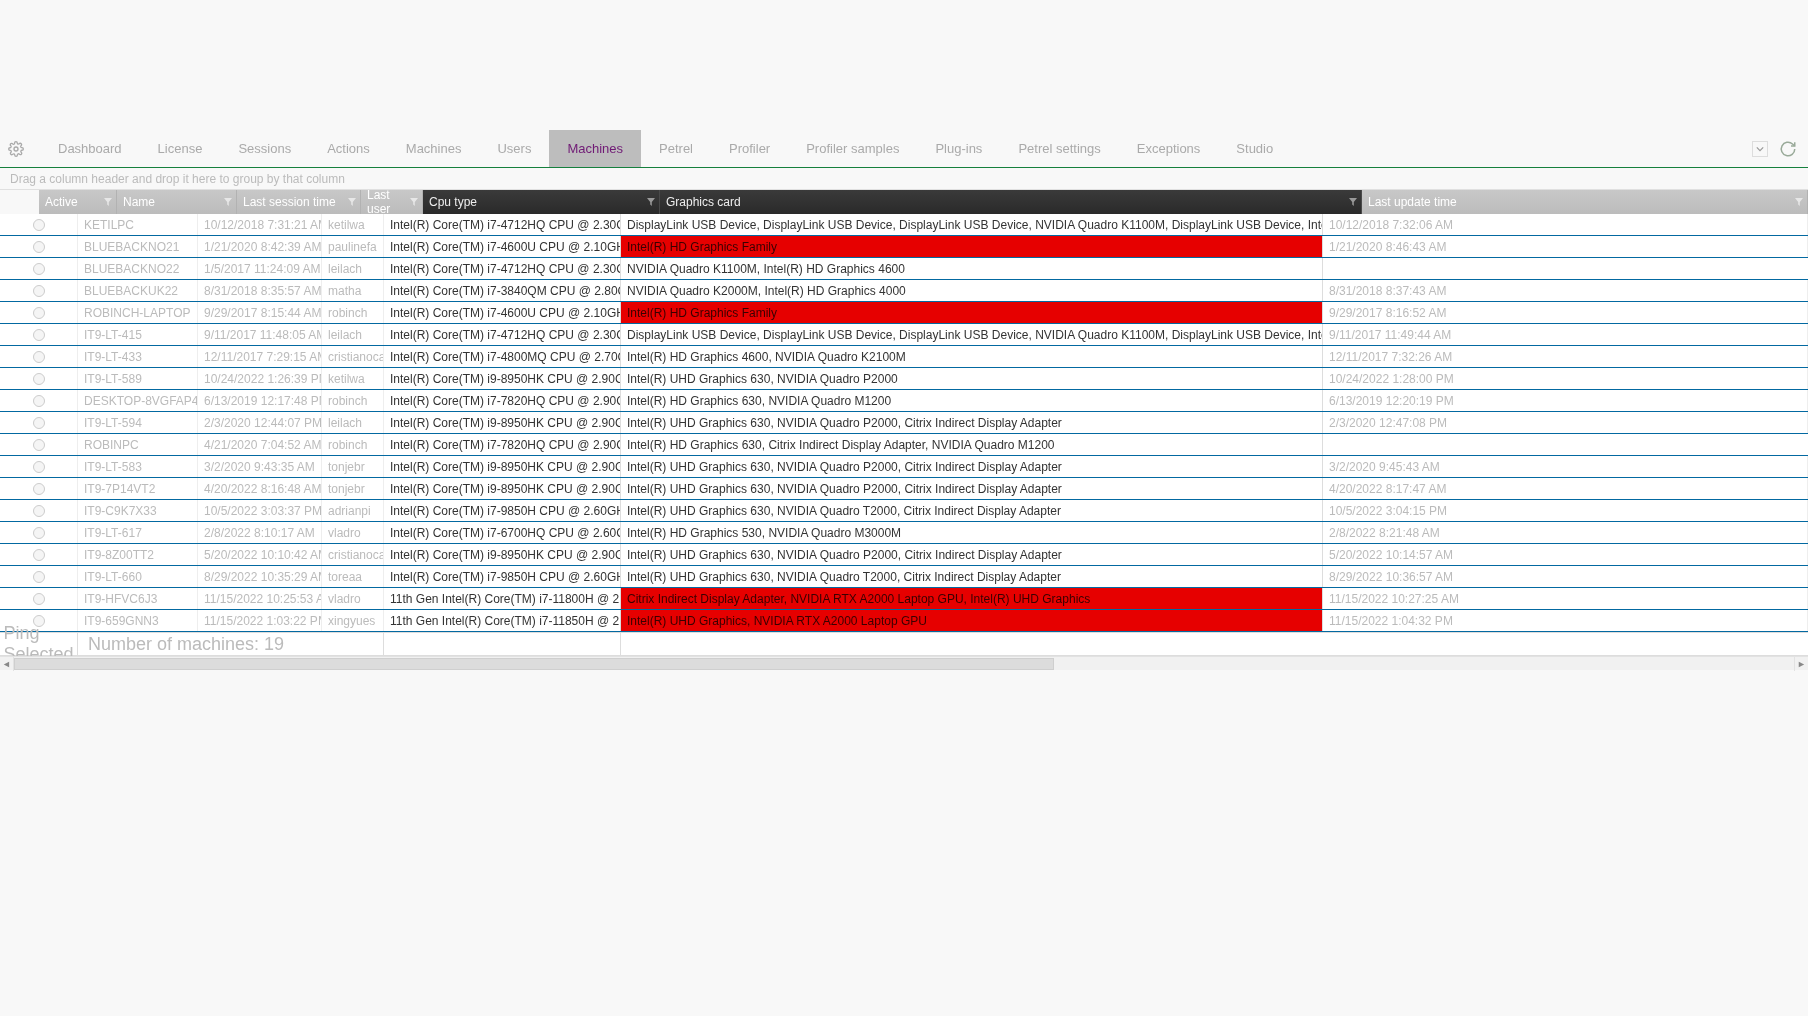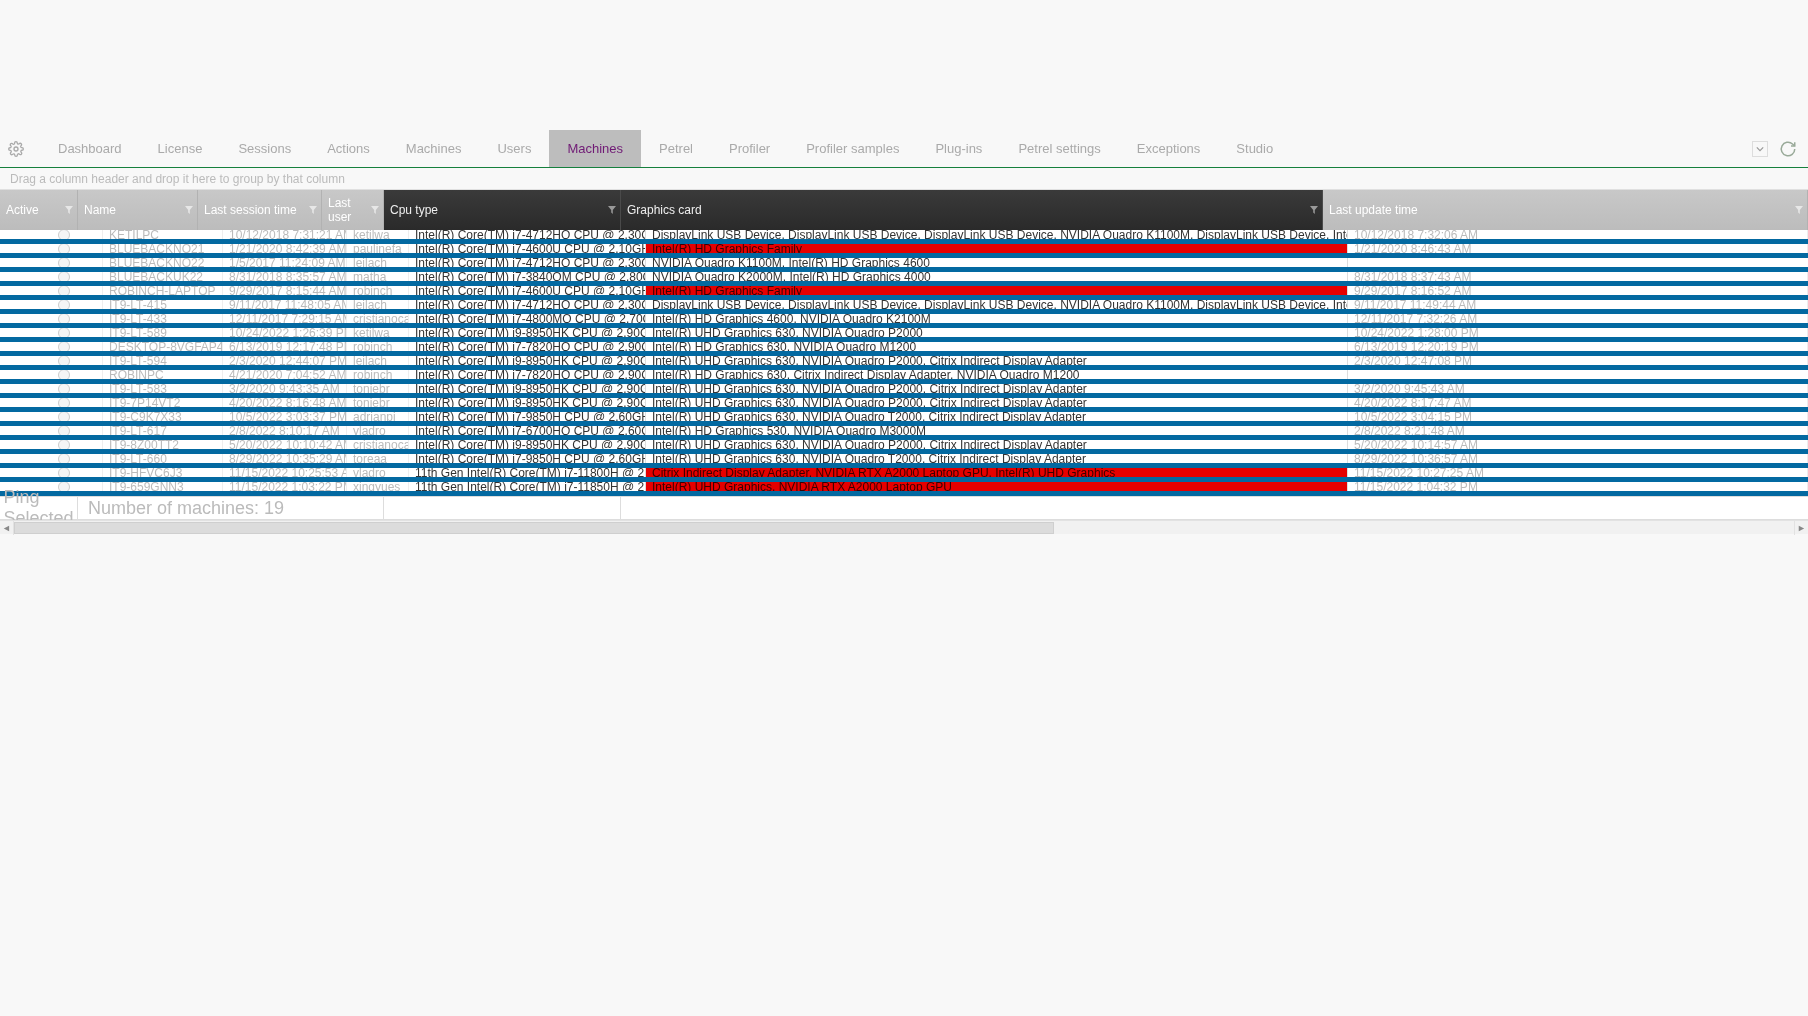--- a/index.html
+++ b/index.html
@@ -9,33 +9,33 @@
   .toolbar { display: flex; align-items: center; height: 38px; padding: 0 8px; border-bottom: 1px solid #15803d; }
   .gear-wrap { width: 24px; display: flex; align-items: center; justify-content: flex-start; margin-right: 8px; }
   .tabs { display: flex; flex: 1; height: 100%; align-items: stretch; }
   .tab { padding: 0 18px; display: flex; align-items: center; cursor: pointer; color: #aaa; font-size: 13px; }
   .tab.active { background: #bdbdbd; color: #701a75; }
   .toolbar-right { display: flex; align-items: center; gap: 8px; margin-left: auto; padding-left: 8px; }
   .dropdown-toggle { width: 16px; height: 16px; border: 1px solid #ddd; display:flex; align-items:center; justify-content:center; }
   .refresh-btn { width: 24px; height: 24px; display:flex; align-items:center; justify-content:center; color:#aaa; }
   .group-bar { height: 22px; padding: 4px 10px; border-bottom: 1px solid #e0e0e0; color: #bbb; font-size: 12px; }
   .grid { display: flex; flex-direction: column; }
-  .hdr-row { display: flex; height: 40px; }
+  .hdr-row { display: flex; height: 24px; padding-left: 39px; }
   .hdr-cell { display: flex; align-items: center; padding: 0 6px; font-size: 12px; position: relative; border-right: 1px solid #4a4a4a; }
   .hdr-light { background: linear-gradient(#c8c8c8,#bcbcbc); color: #fff; border-right: 1px solid #b2b2b2; }
   .hdr-dark { background: linear-gradient(#3a3a3a,#2a2a2a); color: #eee; }
   .filter-icon { position: absolute; right: 4px; top: 50%; transform: translateY(-50%); opacity: .6; }
   .col-active  { width: 78px; }
   .col-name    { width: 120px; }
   .col-session { width: 124px; }
   .col-user    { width: 62px; }
   .col-cpu     { width: 237px; }
   .col-gpu     { width: 702px; }
   .col-update  { width: 118px; flex: 1; }
-  .row { display: flex; height: 14px; border-bottom: 5px solid #0369a1; background: #fff; padding-left: 25px; }
+  .row { display: flex; height: 22px; border-bottom: 1px solid #0369a1; background: #fff; }
   .cell { padding: 0 6px; display: flex; align-items: center; overflow: hidden; white-space: nowrap; font-size: 12px; color: #bbb; border-right: 1px solid #eee; }
   .cell.dark { color: #333; border-right: 1px solid #ddd; }
   .cell.gpu-hl { background: #e60000; color: #3a0000; }
   .active-cell { justify-content: center; }
   .radio { width: 12px; height: 12px; border-radius: 50%; border: 1px solid #ccc; background: #f5f5f5; }
   .footer-row { display: flex; height: 24px; border-top: 1px solid #ddd; border-bottom: 1px solid #ddd; background: #fff; }
   .footer-btn { padding: 0 10px; display: flex; align-items: center; border-right: 1px solid #ddd; color: #bbb; font-size: 18px; cursor: pointer; }
   .footer-spacer-cpu { width: 237px; border-right: 1px solid #ddd; }
   .footer-spacer-gpu { flex: 1; }
   .hscroll { height: 14px; background: #f1f1f1; border-top: 1px solid #e2e2e2; position: relative; }

